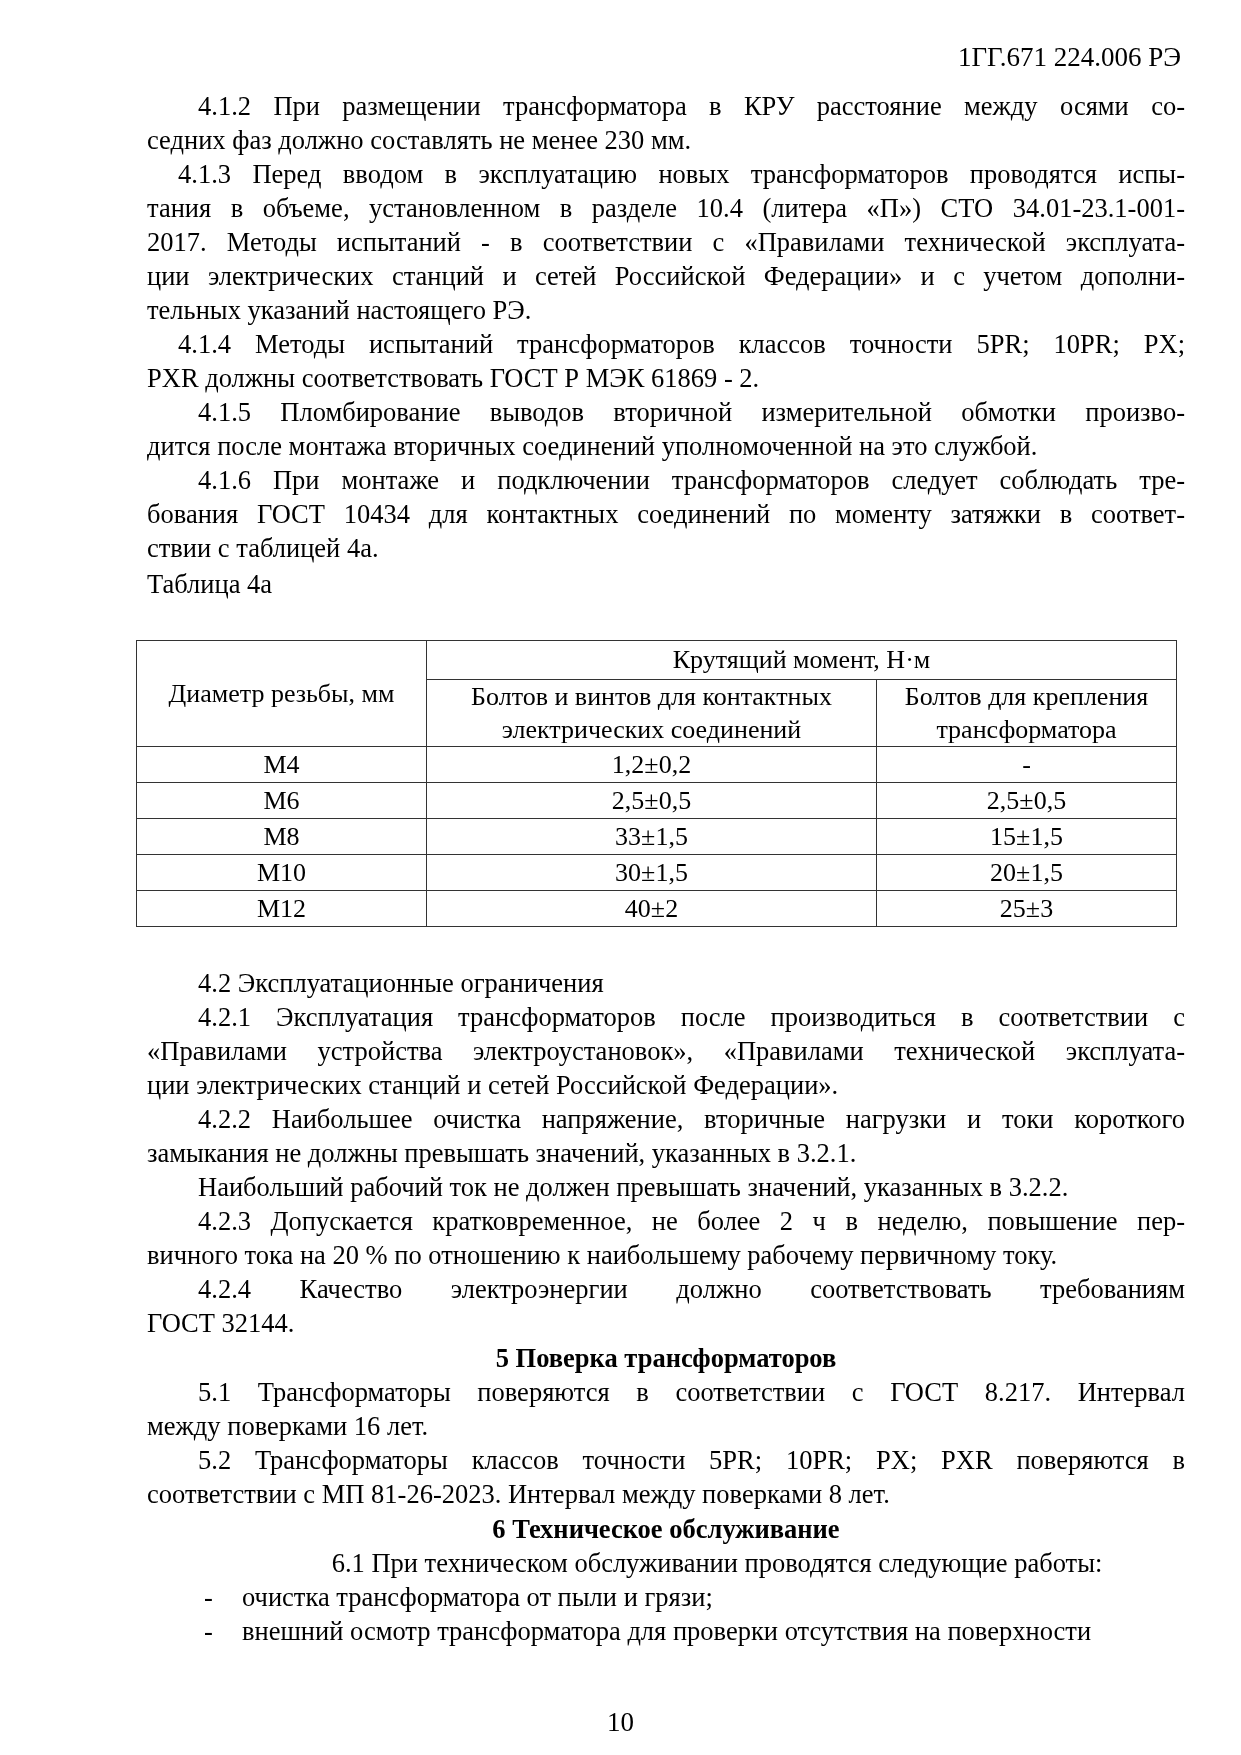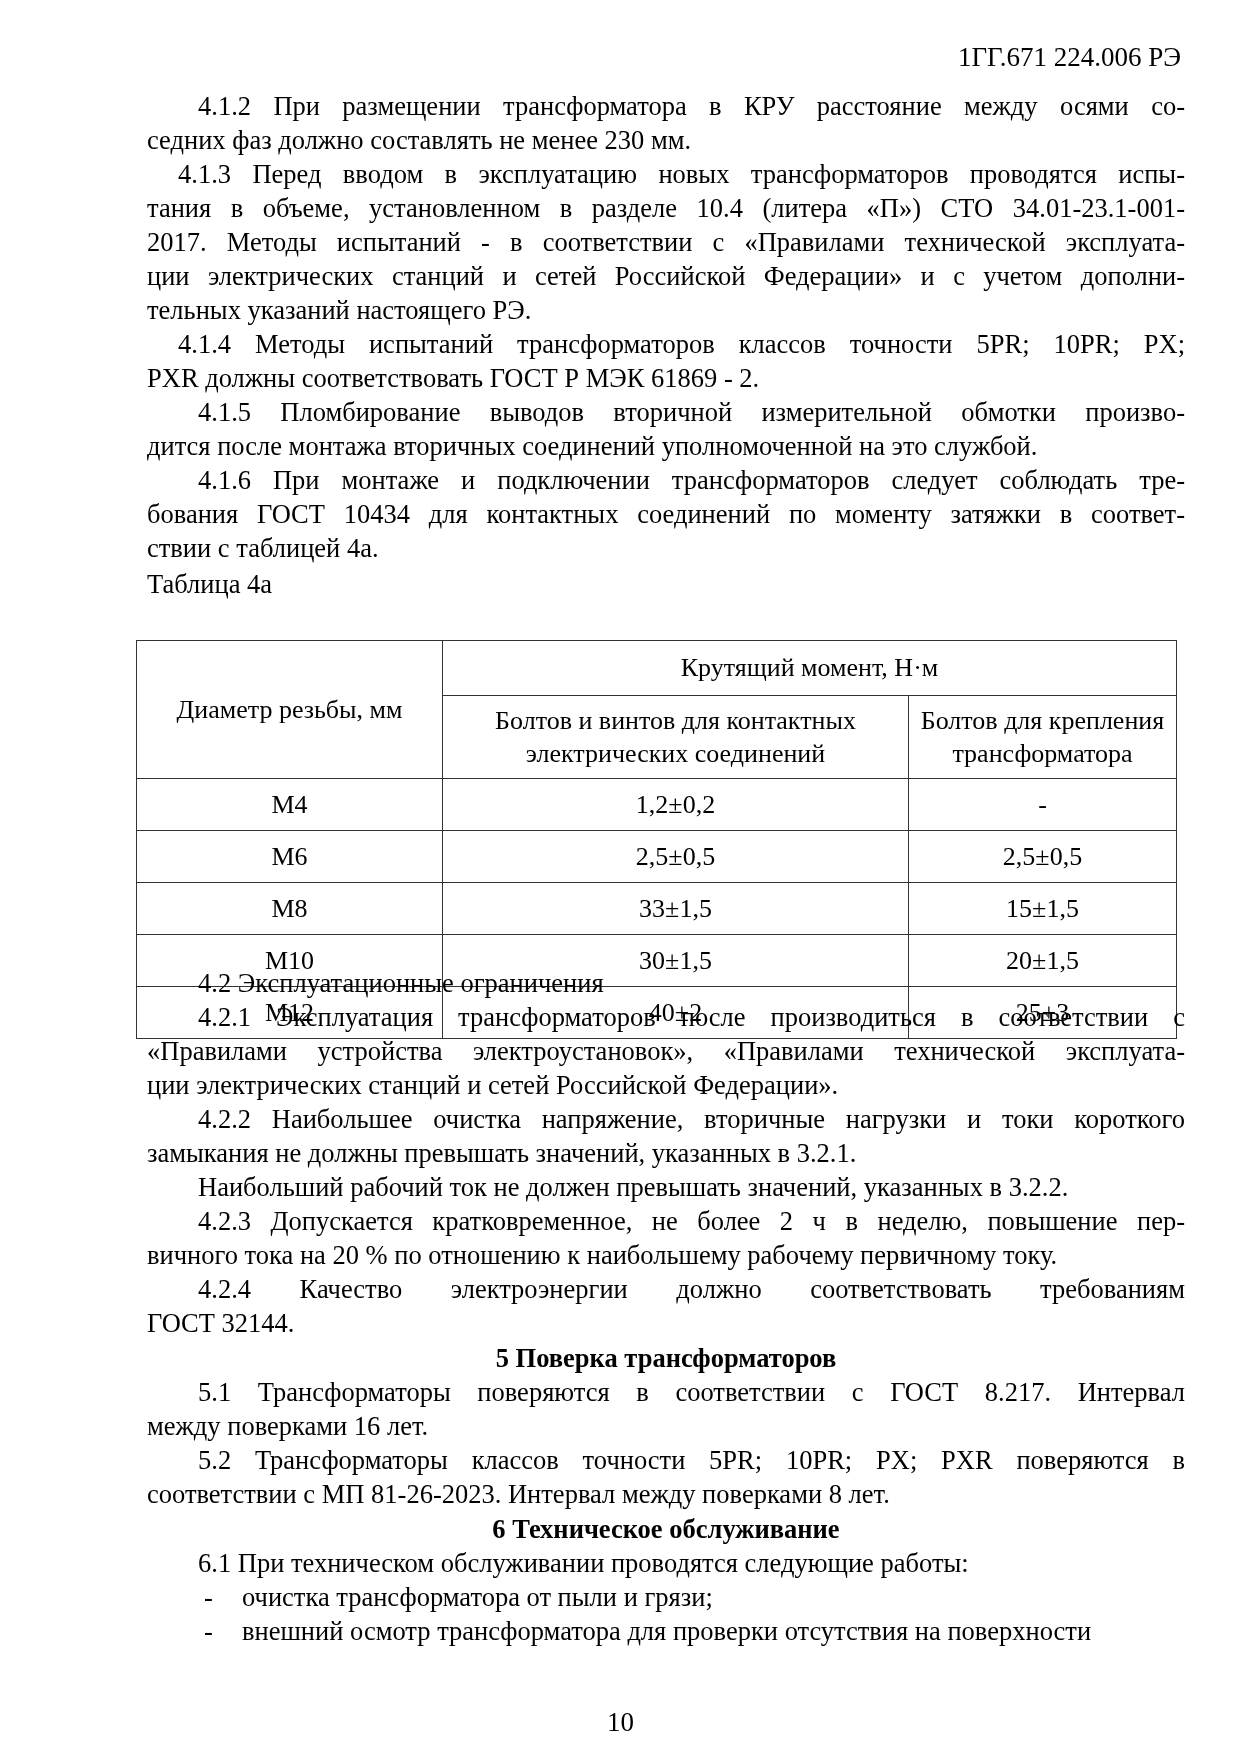--- a/index.html
+++ b/index.html
@@ -9,21 +9,21 @@
     color: #000; font-size: 26.5px;
   }
   .abs { position: absolute; white-space: nowrap; }
   .doc-code { top: 42px; right: 60px; font-size: 27px; }
   .line { position: absolute; left: 147px; width: 1038px; white-space: nowrap; line-height: 36px; }
   .justify { text-align: justify; text-align-last: justify; }
   .center { text-align: center; }
   .bold { font-weight: bold; }
 
   .tbl { position: absolute; left: 136px; top: 640px; width: 1041px; border-collapse: collapse; font-size: 26px; }
-  .tbl td { border: 1.5px solid #333; text-align: center; padding: 8px; line-height: 34px; }
+  .tbl td { border: 1.5px solid #333; text-align: center; padding: 0; line-height: 34px; }
   .tbl .h1 td { height: 38px; }
   .tbl .h2 td { height: 66px; line-height: 33px; margin-top: 14px; }
   .tbl .r td { height: 35px; }
   .page-num { position: absolute; top: 1707px; left: 0; width: 1241px; text-align: center; font-size: 27px; }
 </style>
 </head>
 <body>
 
 <div class="abs doc-code">1ГГ.671 224.006 РЭ</div>
 
@@ -107,20 +107,20 @@
 <div class="line justify" style="top:1271px; left:198px; width:987px;">4.2.4 Качество   электроэнергии   должно   соответствовать   требованиям</div>
 <div class="line" style="top:1305px;">ГОСТ 32144.</div>
 
 <div class="line center bold" style="top:1340px;">5   Поверка трансформаторов</div>
 <div class="line justify" style="top:1374px; left:198px; width:987px;">5.1  Трансформаторы поверяются в соответствии с ГОСТ 8.217. Интервал</div>
 <div class="line" style="top:1408px;">между поверками 16 лет.</div>
 <div class="line justify" style="top:1442px; left:198px; width:987px;">5.2  Трансформаторы классов точности 5PR; 10PR; PX; PXR поверяются в</div>
 <div class="line" style="top:1476px;">соответствии с МП 81-26-2023. Интервал между поверками 8 лет.</div>
 
 <div class="line center bold" style="top:1511px;">6   Техническое обслуживание</div>
-<div class="line" style="top:1545px; left:198px;">6.1   При техническом обслуживании проводятся следующие работы:</div>
+<div class="line" style="top:1545px; left:198px;text-align:center;">6.1   При техническом обслуживании проводятся следующие работы:</div>
 
 <div class="line" style="top:1579px; left:204px; width:20px;">-</div>
 <div class="line" style="top:1579px; left:242px; width:940px;">очистка трансформатора от пыли и грязи;</div>
 <div class="line" style="top:1613px; left:204px; width:20px;">-</div>
 <div class="line" style="top:1613px; left:242px; width:940px;">внешний осмотр трансформатора для проверки отсутствия на поверхности</div>
 
 <div class="page-num">10</div>
 
 </body></html>

